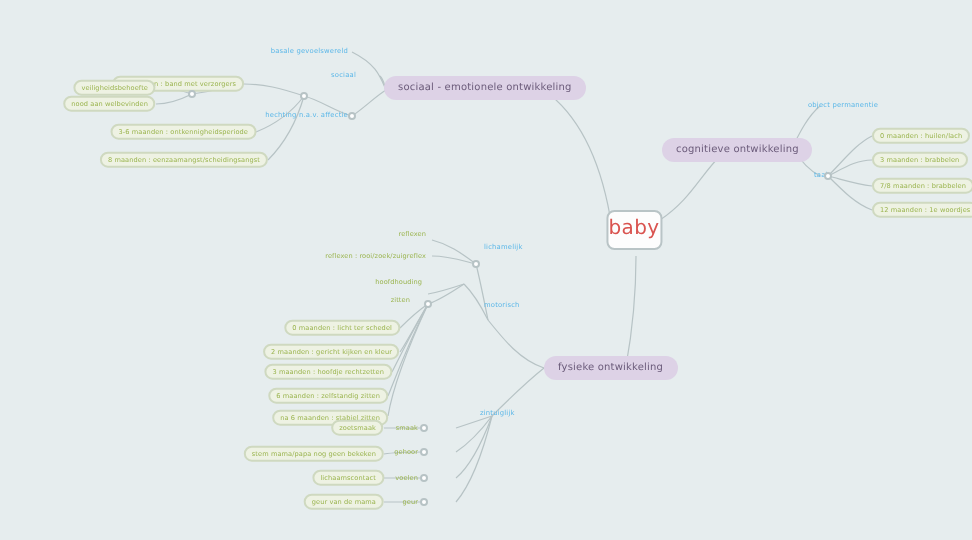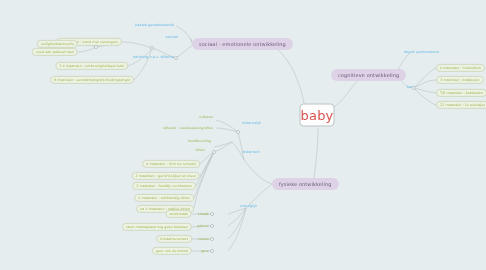--- a/index.html
+++ b/index.html
@@ -15,21 +15,21 @@
   .node{
     position:absolute;
     box-sizing:border-box;
     white-space:nowrap;
     line-height:1;
     transform:translateY(-50%);
   }
 
   
   .central{
-    font-size:13px;color:#d9534f;
+    font-size:10px;color:#d9534f;
     background:#fdfdfd;
     border:1px solid #b9c4c6;
     border-radius:4px;
     padding:4px 0;
     transform:translate(-50%,-50%);
     letter-spacing:.2px;
   }
 
   
   .main{

